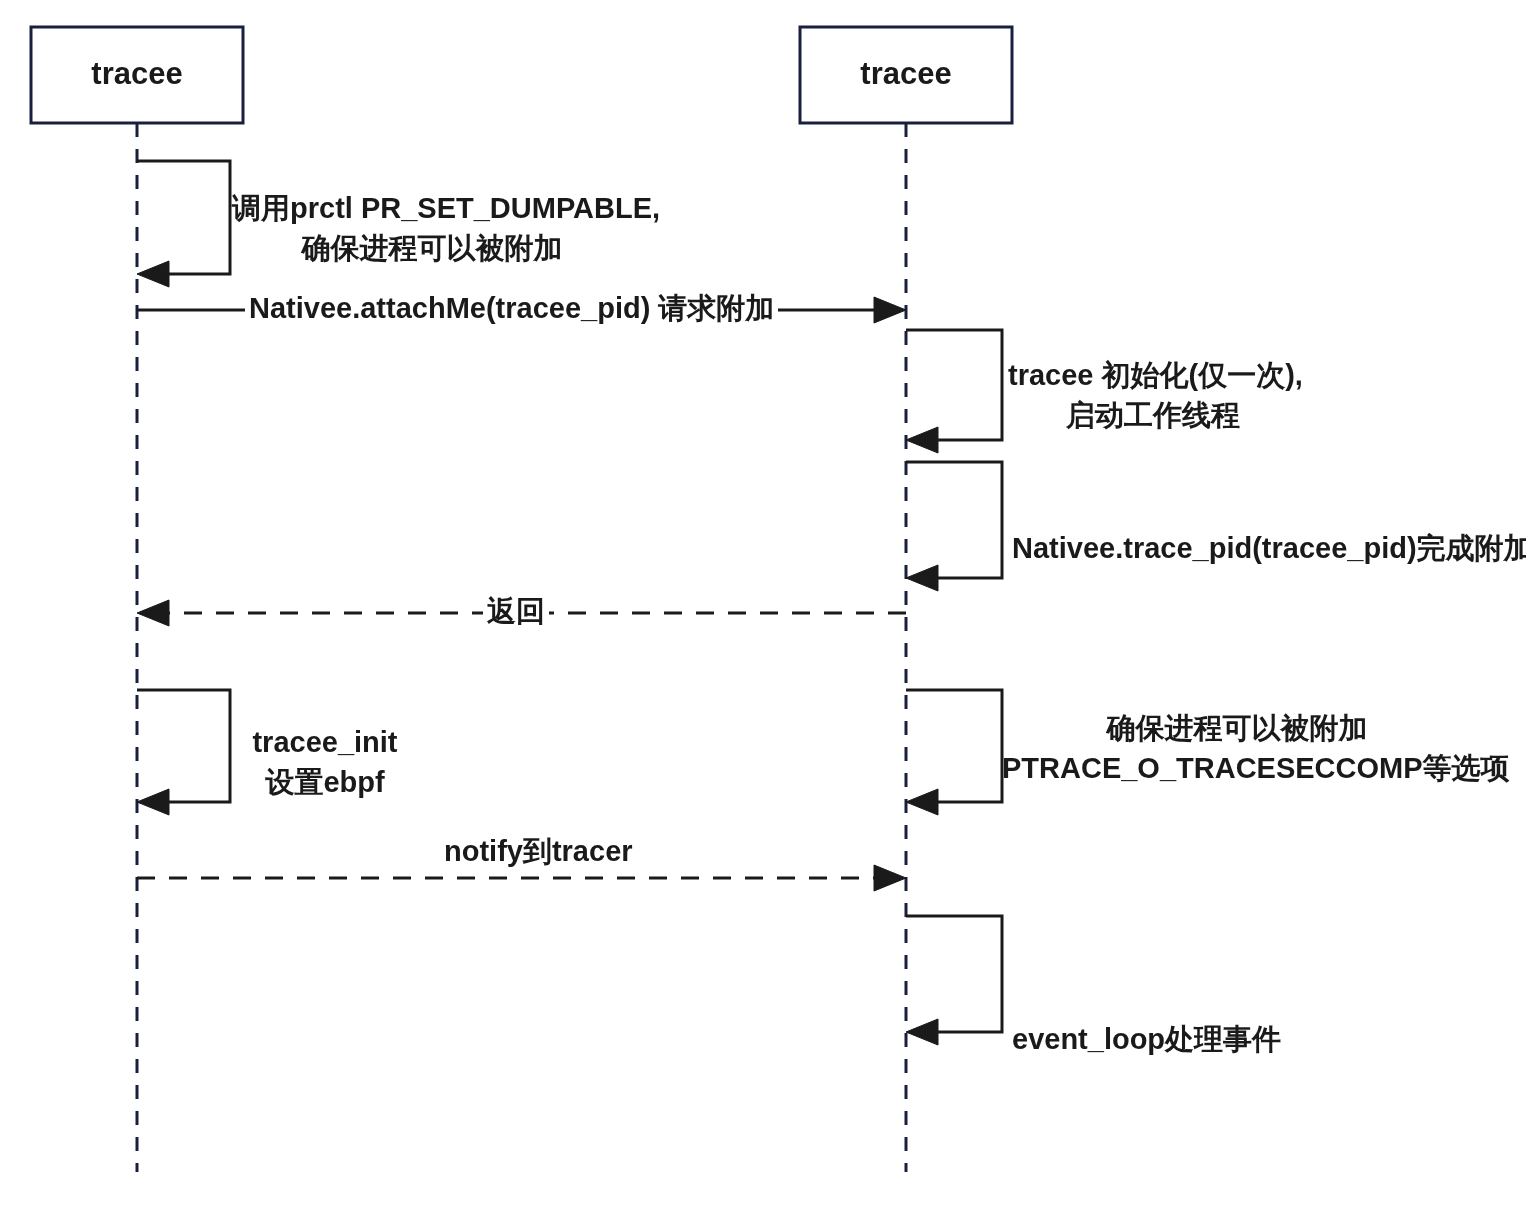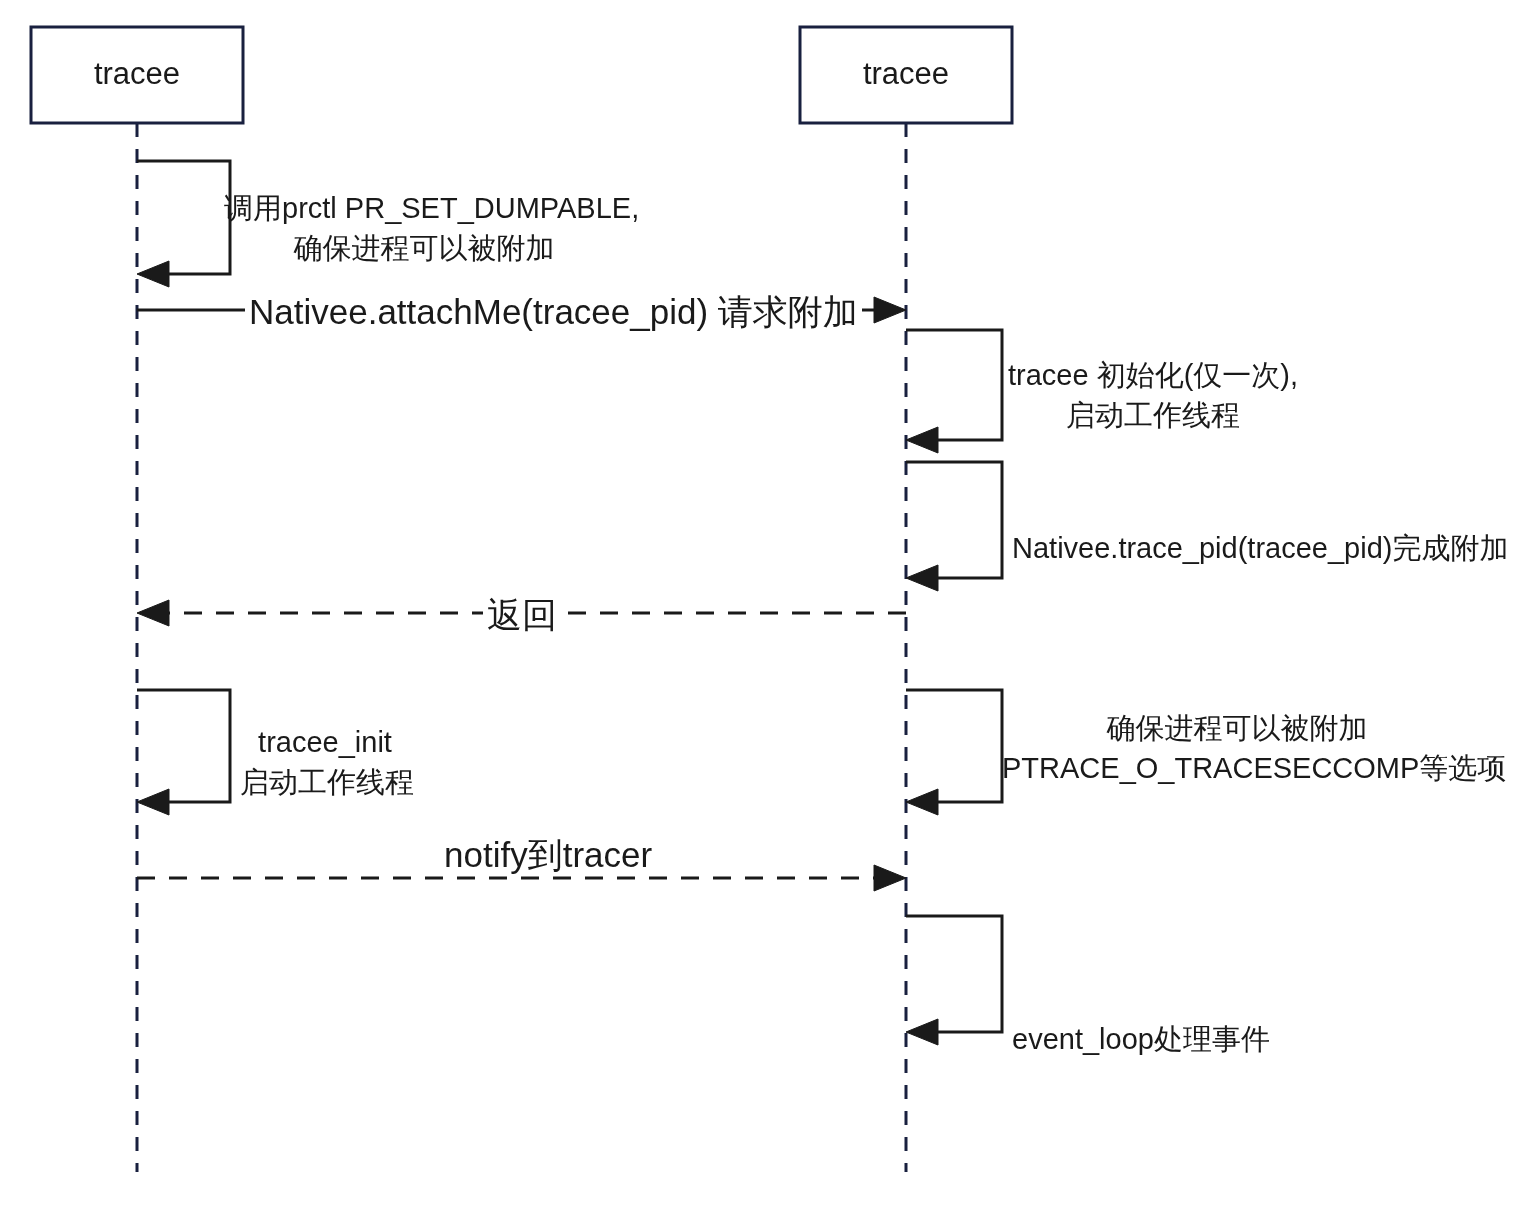--- a/index.html
+++ b/index.html
@@ -11,20 +11,21 @@
   body {
     font-family: "Liberation Sans", "DejaVu Sans", sans-serif;
     color: #1a1a1a;
   }
   #diagram-root {
     position: relative;
     width: 1526px;
     height: 1206px;
     background: #ffffff;
     overflow: hidden;
+    font-weight: bold;
   }
   #diagram-svg {
     position: absolute;
     left: 0;
     top: 0;
     width: 1526px;
     height: 1206px;
   }
   .layer-labels {
     position: absolute;
@@ -46,21 +47,21 @@
     position: absolute;
     font-size: 29px;
     line-height: 40px;
     color: #1a1a1a;
     white-space: pre;
   }
   .note-text.align-center { text-align: center; }
   .note-text.align-left { text-align: left; }
   .msg-label {
     position: absolute;
-    font-size: 35px;
+    font-size: 29px;
     line-height: 1;
     color: #1a1a1a;
     background: #ffffff;
     white-space: nowrap;
     padding: 0 4px;
   }
 </style>
 </head>
 <body>
 
@@ -106,27 +107,27 @@
         <path d="M 906 878 L 874 865 L 874 891 z" fill="#1a1a1a" stroke="#1a1a1a" stroke-width="1"></path>
       </g>
   </svg>
 
   <div class="layer-labels">
     <div id="participant-labels">
         <div class="participant-label" style="left: 31px; top: 58px; width: 212px;">tracee</div>
         <div class="participant-label" style="left: 800px; top: 58px; width: 212px;">tracee</div>
       </div>
     <div id="note-labels">
-        <div class="note-text align-center" style="left: 224px; top: 188px; width: 400px;">调用prctl PR_SET_DUMPABLE,
+        <div class="note-text align-center" style="left: 232px; top: 188px; width: 400px;">调用prctl PR_SET_DUMPABLE,
 确保进程可以被附加</div>
         <div class="note-text align-center" style="left: 1008px; top: 355px; width: 290px;">tracee 初始化(仅一次),
 启动工作线程</div>
         <div class="note-text align-left" style="left: 1012px; top: 528px; width: 470px;">Nativee.trace_pid(tracee_pid)完成附加</div>
         <div class="note-text align-center" style="left: 240px; top: 722px; width: 170px;">tracee_init
-启动工作线程</div>
+设置ebpf</div>
         <div class="note-text align-center" style="left: 1002px; top: 708px; width: 470px;">确保进程可以被附加
 PTRACE_O_TRACESECCOMP等选项</div>
         <div class="note-text align-left" style="left: 1012px; top: 975px; width: 270px; margin-top: 44px;">event_loop处理事件</div>
       </div>
     <div id="message-labels">
         <div class="msg-label" style="left: 245px; top: 294px;">Nativee.attachMe(tracee_pid) 请求附加</div>
         <div class="msg-label" style="left: 483px; top: 597px;">返回</div>
         <div class="msg-label" style="left: 440px; top: 837px;">notify到tracer</div>
       </div>
   </div>

